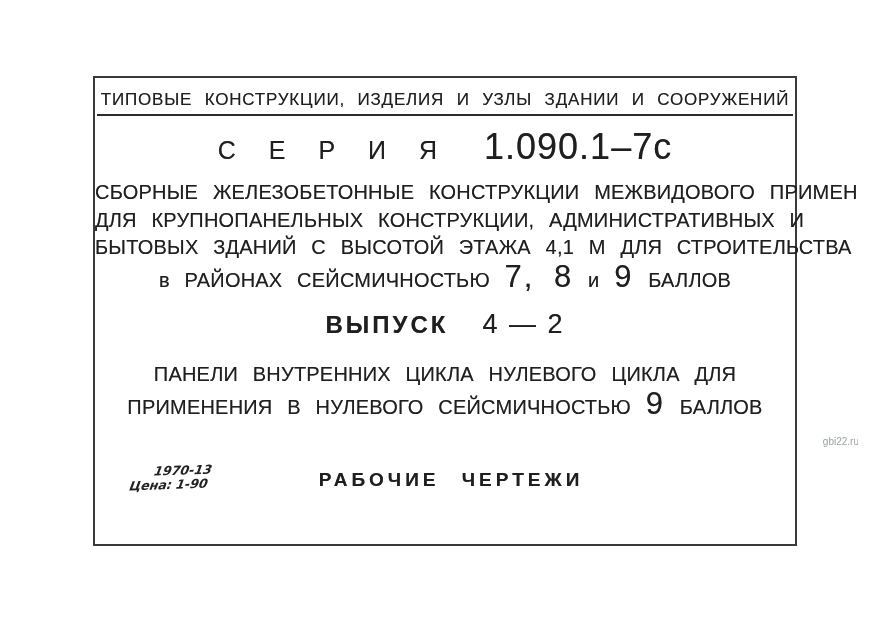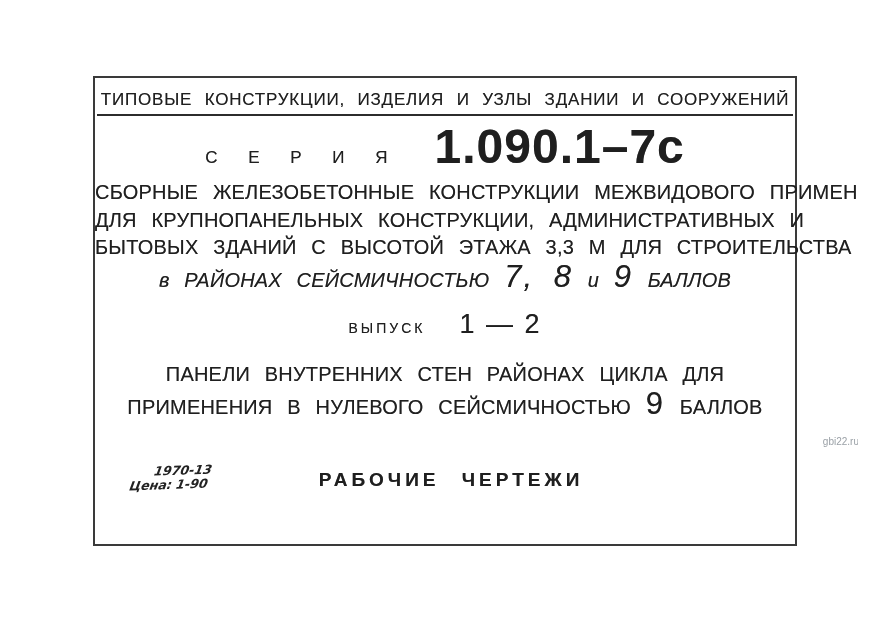--- a/index.html
+++ b/index.html
@@ -43,51 +43,51 @@
   .hdr .u {
     display: inline-block;
     border-bottom: 2px solid #2c2c2c;
     padding: 0 4px 4px 4px;
   }
   .series-row {
     top: 44px;
     line-height: 50px;
   }
   .series-label {
-    font-size: 17px;
+    font-size: 25px;
     letter-spacing: 13px;
     font-weight: 500;
   }
   .series-number {
-    font-size: 48px;
+    font-size: 36px;
     margin-left: 34px;
     letter-spacing: 1px;
-    font-weight: 700;
+    font-weight: 400;
   }
   .t {
     font-size: 20px;
     letter-spacing: 0.2px;
     word-spacing: 9px;
     font-weight: 500;
   }
   .t1 { top: 103px; }
   .t2 { top: 131px; }
   .t3 { top: 158px; }
-  .t4 { top: 181px; line-height: 36px; font-style: italic; }
+  .t4 { top: 181px; line-height: 36px; }
   .big-num {
     font-size: 31px;
     letter-spacing: 2px;
   }
   .issue-row {
     top: 228px;
     line-height: 36px;
   }
   .issue-label {
-    font-size: 14px;
-    font-weight: normal;
+    font-size: 24px;
+    font-weight: bold;
     letter-spacing: 3px;
   }
   .issue-number {
     font-size: 27px;
     margin-left: 34px;
     letter-spacing: 2px;
   }
   .s1 { top: 285px; }
   .s2 { top: 308px; line-height: 36px; }
   .stamp {
@@ -133,35 +133,35 @@
     </div>
 
     <div class="line series-row">
       <span class="series-label">С Е Р И Я</span><span class="series-number">1.090.1–7с</span>
     </div>
 
     <div class="line t t1">СБОРНЫЕ ЖЕЛЕЗОБЕТОННЫЕ КОНСТРУКЦИИ МЕЖВИДОВОГО ПРИМЕНЕНИЯ</div>
 
     <div class="line t t2">ДЛЯ КРУПНОПАНЕЛЬНЫХ КОНСТРУКЦИИ, АДМИНИСТРАТИВНЫХ И</div>
 
-    <div class="line t t3">БЫТОВЫХ ЗДАНИЙ С ВЫСОТОЙ ЭТАЖА 3,3 М ДЛЯ СТРОИТЕЛЬСТВА</div>
+    <div class="line t t3">БЫТОВЫХ ЗДАНИЙ С ВЫСОТОЙ ЭТАЖА 4,1 М ДЛЯ СТРОИТЕЛЬСТВА</div>
 
     <div class="line t t4">
       <span>в РАЙОНАХ СЕЙСМИЧНОСТЬЮ</span>
       <span class="big-num">7, 8</span>
       <span>и</span>
       <span class="big-num">9</span>
       <span>БАЛЛОВ</span>
     </div>
 
     <div class="line issue-row">
-      <span class="issue-label">ВЫПУСК</span><span class="issue-number">1 — 2</span>
+      <span class="issue-label">ВЫПУСК</span><span class="issue-number">4 — 2</span>
     </div>
 
-    <div class="line t s1">ПАНЕЛИ ВНУТРЕННИХ СТЕН РАЙОНАХ ЦИКЛА ДЛЯ</div>
+    <div class="line t s1">ПАНЕЛИ ВНУТРЕННИХ ЦИКЛА НУЛЕВОГО ЦИКЛА ДЛЯ</div>
 
     <div class="line t s2">
       <span>ПРИМЕНЕНИЯ В НУЛЕВОГО СЕЙСМИЧНОСТЬЮ</span>
       <span class="big-num">9</span>
       <span>БАЛЛОВ</span>
     </div>
 
     <div class="stamp">
       <div class="st1">1970-13</div>
       <div class="st2">Цена: 1-90</div>

